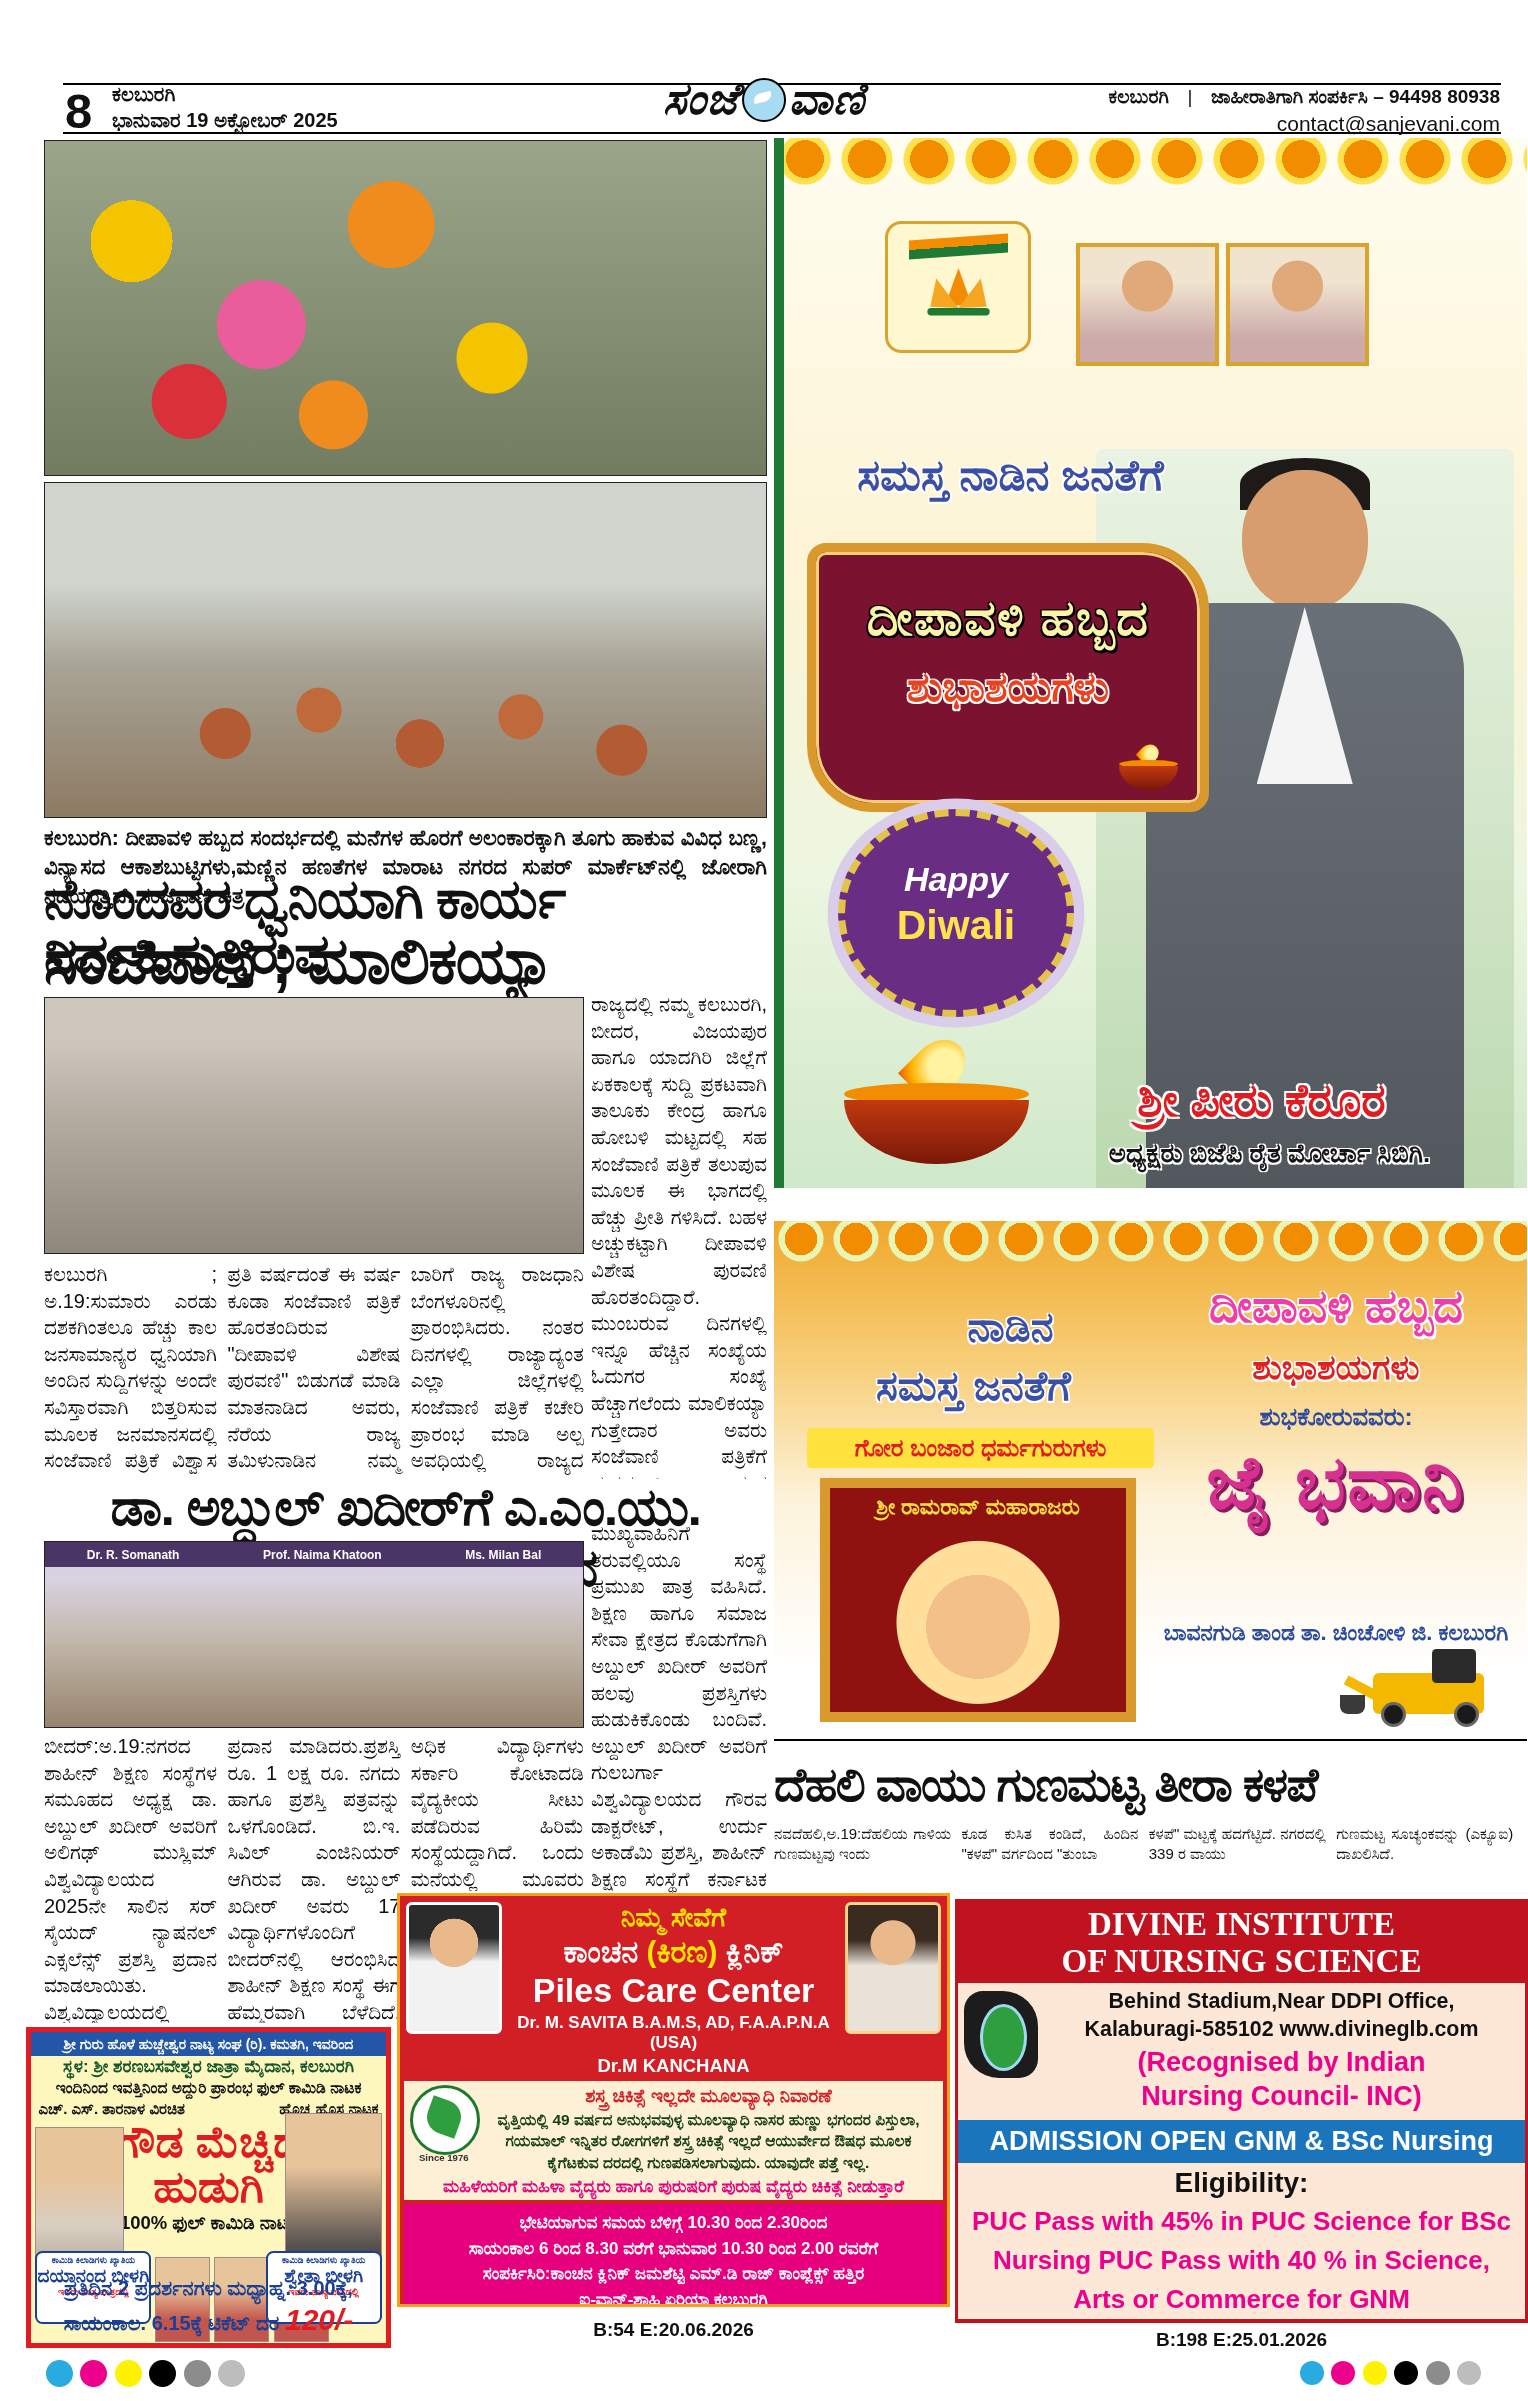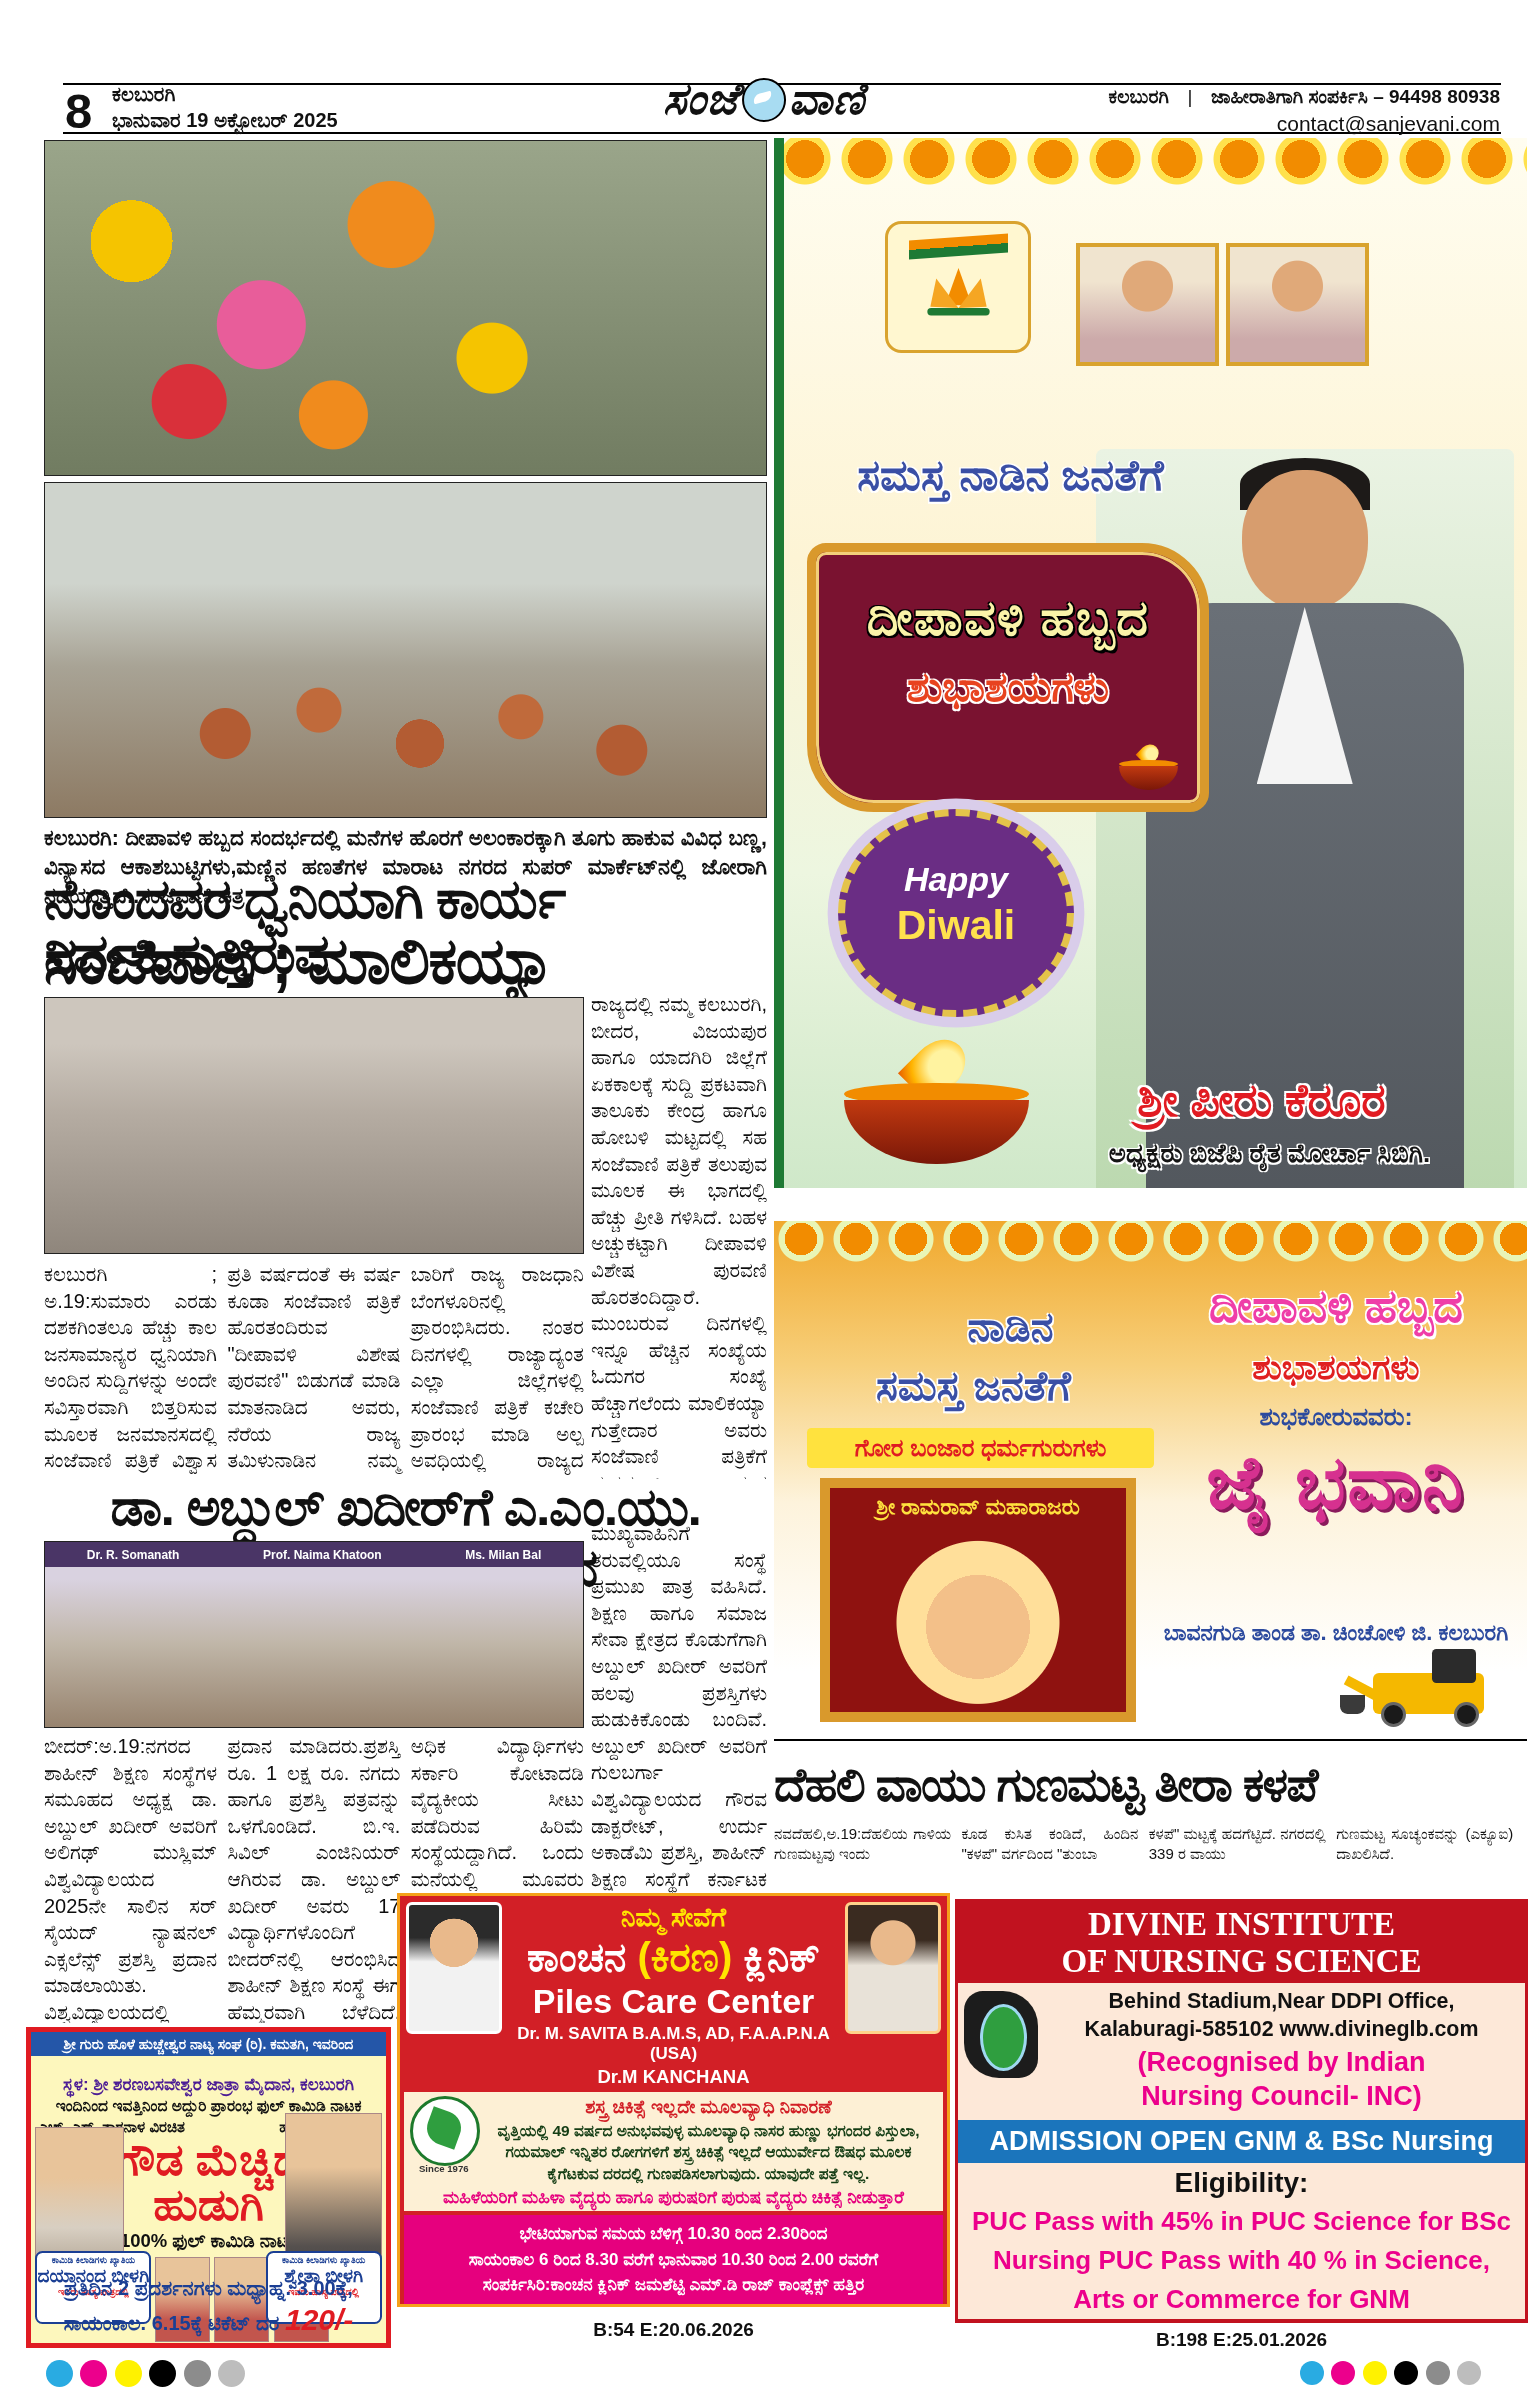--- a/index.html
+++ b/index.html
@@ -58,21 +58,21 @@
      background:linear-gradient(180deg,#d9d2e0 0 20%,#c0b6a8 55%,#97836e);}
   #a2photo .banner{position:absolute;left:0;top:0;right:0;height:25px;background:#4a3566;color:#fff;
      display:flex;justify-content:space-around;align-items:center;font-size:12px;font-weight:700;}
   #a2col4{left:591px;top:1520px;width:176px;height:500px;overflow:hidden;}
   #a2cols{left:44px;top:1733px;width:540px;height:290px;display:flex;gap:10.4px;overflow:hidden;}
   #a2cols .col{width:173px;}
   
   #gowda{left:26px;top:2027px;width:365px;height:321px;background:#fdf7bd;border:5.2px solid #e01b22;
      box-sizing:border-box;overflow:hidden;}
   #gowda .org{background:#2456a8;color:#fff;font-size:14px;font-weight:800;text-align:center;padding:3.7px 1.5px;}
-  #gowda .venue{color:#4c1d95;font-size:17px;font-weight:900;text-align:center;margin-top:19px;}
+  #gowda .venue{color:#14532d;font-size:17px;font-weight:900;text-align:center;margin-top:1px;}
   #gowda .line{color:#111;font-size:15.5px;font-weight:800;text-align:center;margin-top:1.5px;}
   #gowda .row{display:flex;justify-content:space-between;padding:0 7.4px;font-size:15px;font-weight:800;margin-top:3px;gap:40px;}
   #gowda .title{color:#e01b22;font-size:44px;font-weight:900;text-align:center;line-height:0.95;margin-top:3px;}
   #gowda .sub{font-size:18.5px;font-weight:800;text-align:center;margin-top:4.4px;}
   #gowda .ph{position:absolute;border:1.5px solid #a88;}
   #gowda .phL{left:4.4px;top:95px;width:87px;height:166px;background:linear-gradient(180deg,#e8c49a 0 30%,#d8cfc2 60%,#9c8d7a);}
   #gowda .phR{right:4.4px;top:81px;width:95px;height:189px;background:linear-gradient(180deg,#e8c49a 0 28%,#55504e 70%,#3a3836);}
   #gowda .phC{top:225px;width:53px;height:83px;background:linear-gradient(180deg,#e8c49a 0 35%,#c2554d 75%);}
   #gowda .badge{position:absolute;width:112px;height:69px;background:#fff;border:2.2px solid #1b3f94;
      border-radius:7.4px;text-align:center;overflow:hidden;}
@@ -86,21 +86,21 @@
   #piles{left:397px;top:1893px;width:553px;height:414px;background:#d21f26;border:3.7px solid #f5a11a;
      box-sizing:border-box;overflow:hidden;}
   #piles .top{display:flex;align-items:flex-start;padding:6px 6px 0 6px;gap:6px;}
   #piles .doc{width:90px;height:126px;border:3px solid #fff;border-radius:6px;flex:none;
      background:radial-gradient(circle at 50% 30%,#e9b98b 0 24px,rgba(0,0,0,0) 24.4px),
      linear-gradient(180deg,#2b2b2b 0 26%,#f2f2f2 45%);}
   #piles .doc2{border-color:#ffd28a;background:radial-gradient(circle at 50% 30%,#e9b98b 0 22px,rgba(0,0,0,0) 23px),
      linear-gradient(180deg,#3a2b20 0 28%,#e8e2d8 48%);}
   #piles .tcol{flex:1;text-align:center;color:#fff;}
   #piles .p1{color:#ffe400;font-size:26px;font-weight:900;}
-  #piles .p2{font-size:40px;font-weight:900;margin-top:1.5px;}
+  #piles .p2{font-size:30px;font-weight:900;margin-top:1.5px;}
   #piles .p2 .y{color:#ffe400;}
   #piles .p3{font-size:34px;font-weight:900;margin-top:1.5px;}
   #piles .p4{font-size:17px;font-weight:800;margin-top:3px;}
   #piles .p5{font-size:18.5px;font-weight:900;margin-top:1.5px;}
   #piles .mid{position:relative;background:#fdf0d5;margin:4.4px;padding:4.4px 7.4px 3px 7.4px;}
   #piles .leaf{position:absolute;left:6px;top:4.4px;width:64px;height:64px;border-radius:50%;
      background:#fff;border:3px solid #1d7a2c;}
   #piles .leaf::after{content:"";position:absolute;left:13.3px;top:12px;width:34px;height:34px;
      background:#2f9e3f;border-radius:0 50% 0 50%;transform:rotate(20deg);}
   #piles .since{position:absolute;left:7.4px;top:71px;width:64px;text-align:center;font-size:9.6px;font-weight:700;color:#333;}

